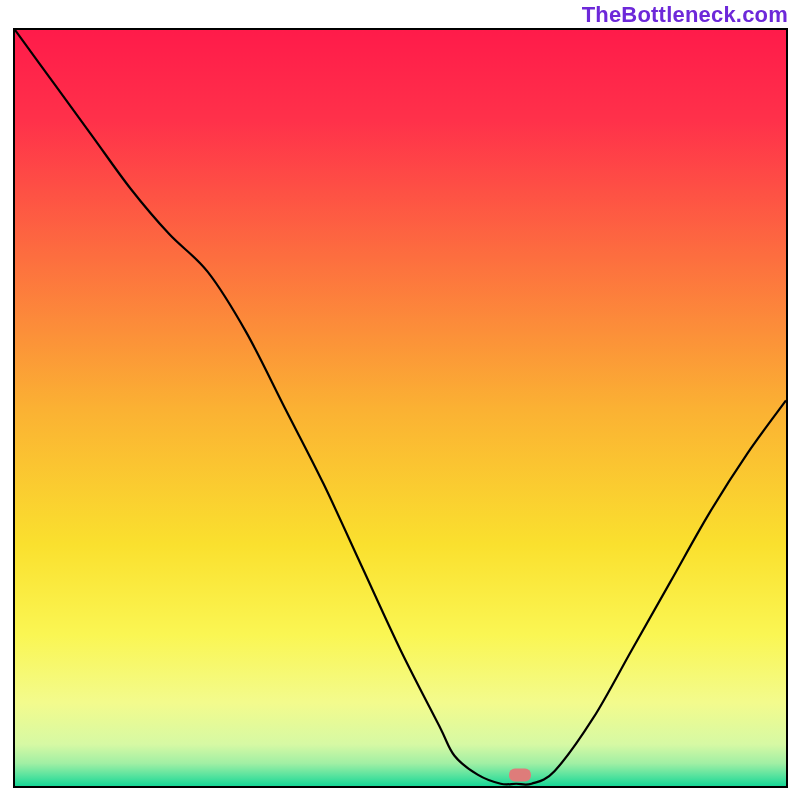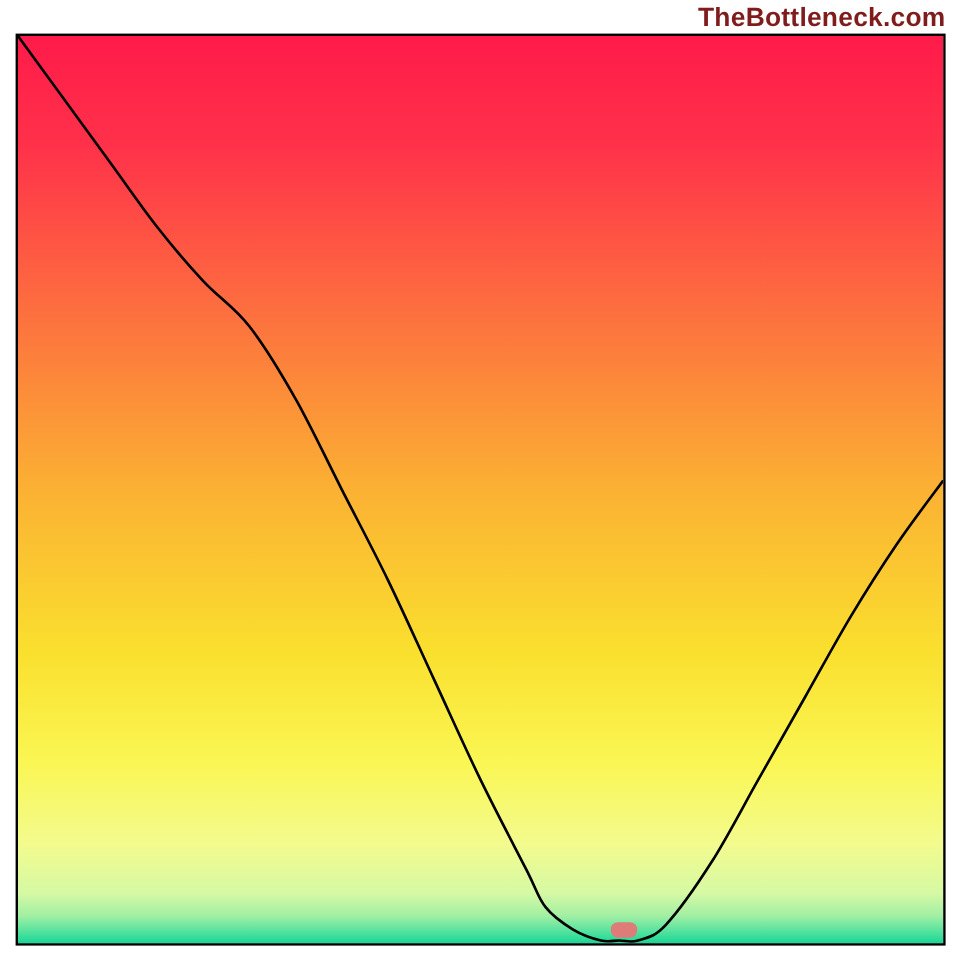--- a/index.html
+++ b/index.html
@@ -14,21 +14,21 @@
     position: relative;
     width: 800px;
     height: 800px;
   }
   .watermark {
     position: absolute;
     top: 2px;
     right: 12px;
     font-size: 22px;
     font-weight: 600;
-    color: #7f1d1d;
+    color: #6d28d9;
     letter-spacing: 0.2px;
   }
   .plot-frame {
     position: absolute;
     left: 13px;
     top: 28px;
     width: 775px;
     height: 760px;
     border: 2px solid #000;
     box-sizing: border-box;

